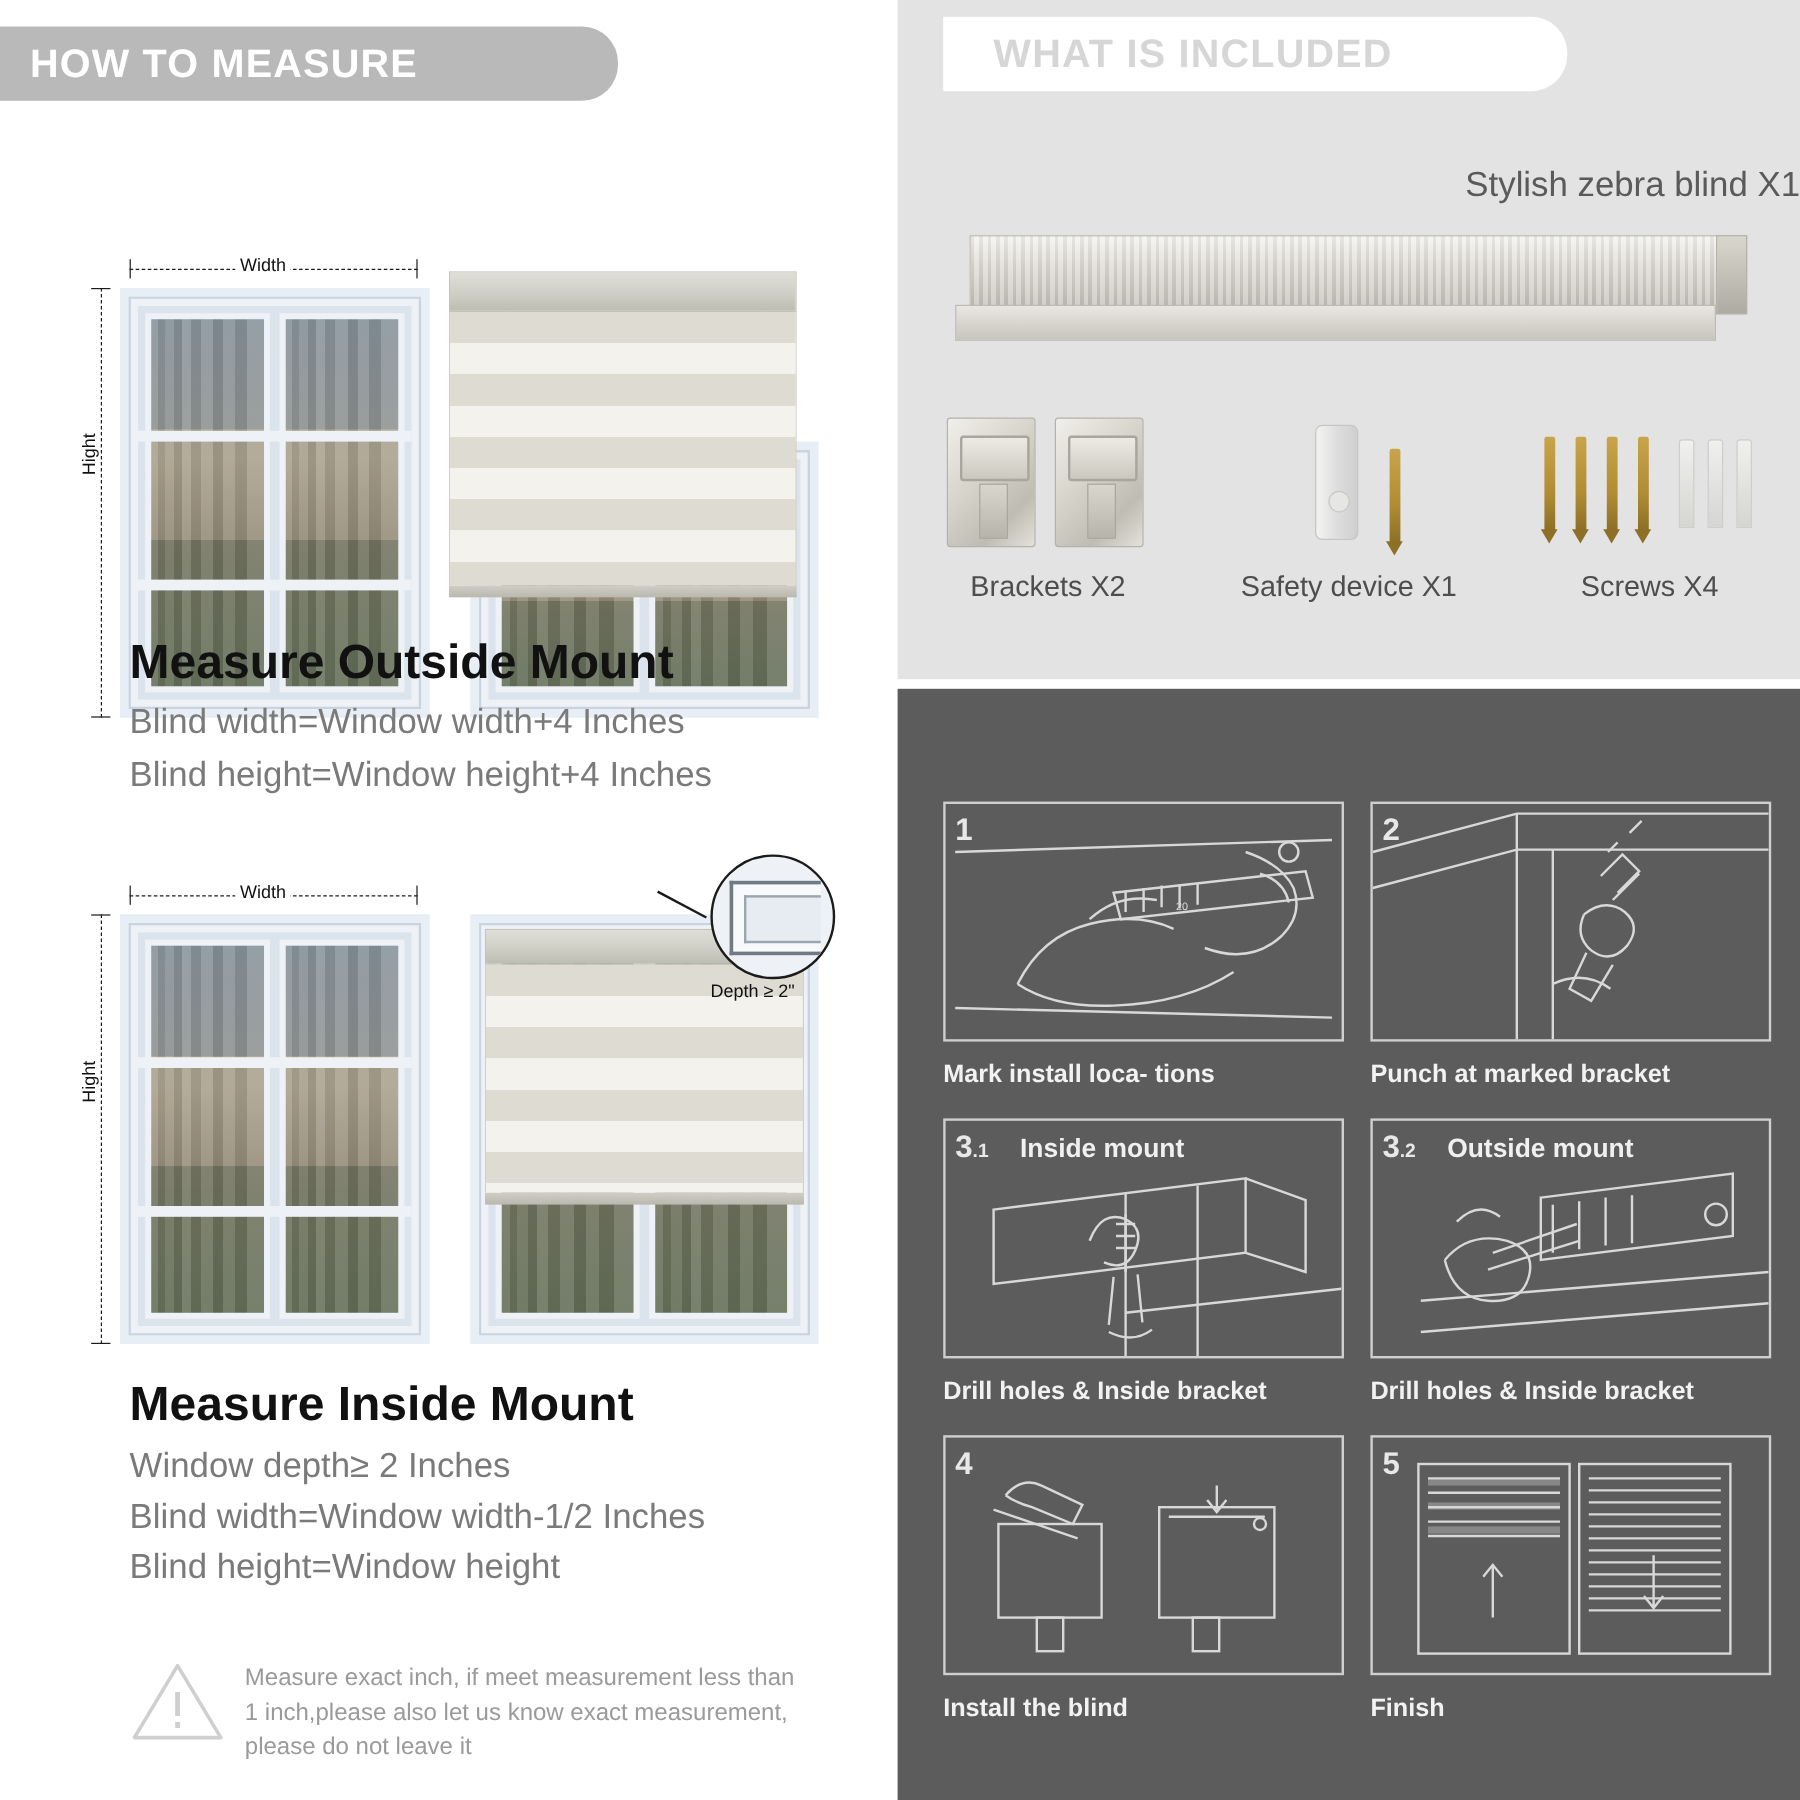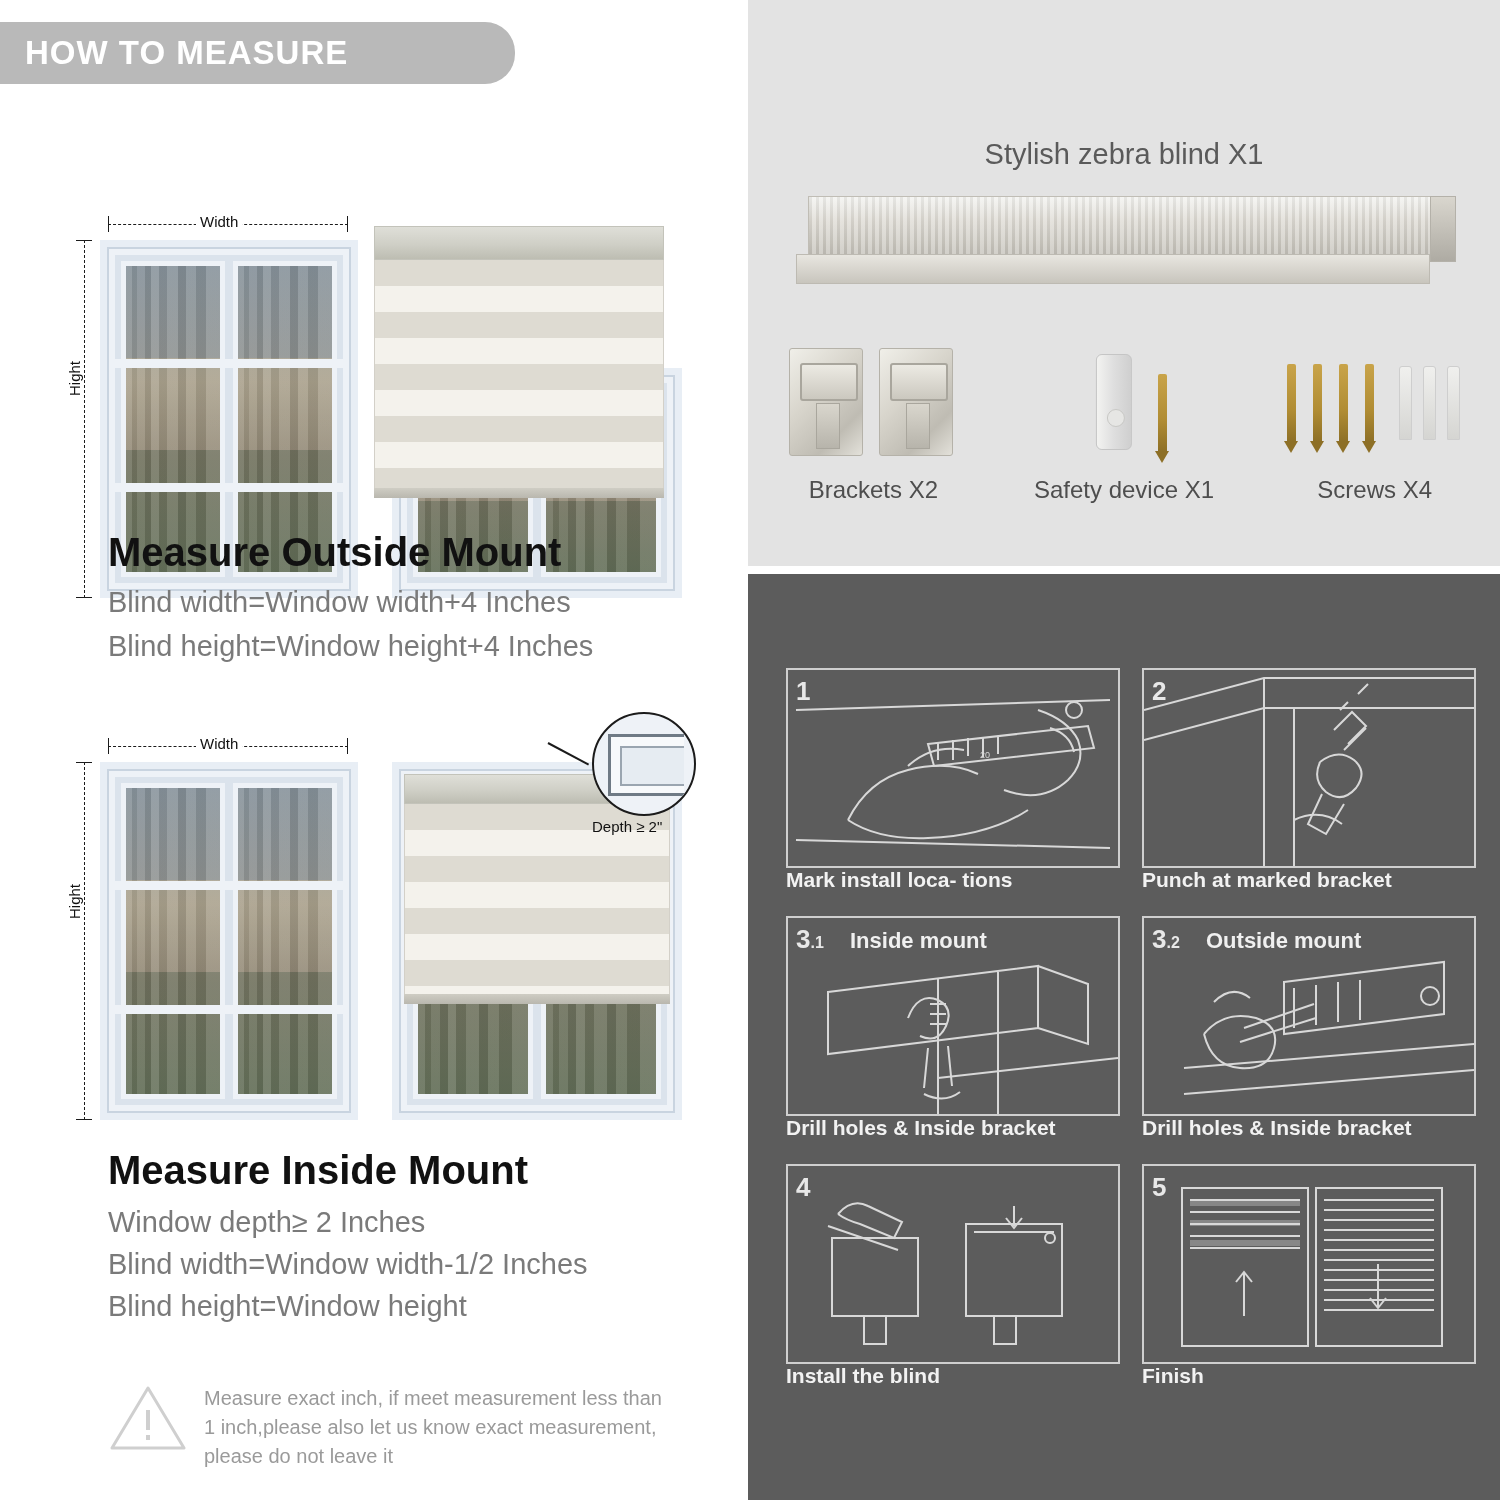--- a/index.html
+++ b/index.html
@@ -145,21 +145,21 @@
     width: 520px; height: 62px;
     background: #ffffff;
     color: #d6d6d6;
     border-radius: 0 30px 30px 0;
     display: flex; align-items: center;
     padding-left: 42px;
     font-size: 33px; font-weight: bold; letter-spacing: 1px;
   }
   .included-title {
     position: absolute; left: 0; right: 0; top: 138px;
-    text-align: center;
+    text-align: right;
     font-size: 29px; color: #5a5a5a;
   }
   .blind-product {
     position: absolute;
     left: 48px; top: 196px;
     width: 660px; height: 104px;
   }
   .blind-product .top-face {
     position: absolute; left: 12px; top: 0; right: 0; height: 66px;
     background: linear-gradient(180deg,#f2f2ef 0%, #dedbd4 35%, #cdcac2 70%, #bdbab2 100%);
@@ -277,21 +277,21 @@
     font-size: 26px; font-weight: bold; color: #e8e8e8;
     z-index: 4;
   }
   .step .num .sub { font-size: 16px; }
   .step .inline-title {
     position: absolute; left: 62px; top: 10px;
     font-size: 22px; color: #f0f0f0; font-weight: bold;
     z-index: 4;
   }
   .step .caption {
-    margin-top: 0;
+    margin-top: 16px;
     font-size: 21px; color: #f2f2f2; font-weight: bold;
   }
   .step svg { position: absolute; inset: 0; }
 </style>
 </head>
 <body>
 
 <div class="page">
 
   <div class="left-col">
@@ -390,20 +390,23 @@
           <polygon points="38,4 74,64 2,64" fill="none" stroke="#cfcfcf" stroke-width="3" stroke-linejoin="round"></polygon>
           <rect x="36" y="26" width="4" height="20" fill="#cfcfcf"></rect>
           <rect x="36" y="51" width="4" height="5" fill="#cfcfcf"></rect>
         </svg>
       </div>
       <div class="note-text">Measure exact inch, if meet measurement less than 1 inch,please also let us know exact measurement, please do not leave it</div>
     </div>
   </div>
 
   <div class="right-top">
+    <div class="banner-included">
+      <span>WHAT IS INCLUDED</span>
+    </div>
 
     <div class="included-title">Stylish zebra blind X1</div>
 
     <div class="blind-product">
       <div class="top-face">
           <div class="ribs"></div>
         </div>
       <div class="bottom-face"></div>
       <div class="cap"></div>
     </div>

